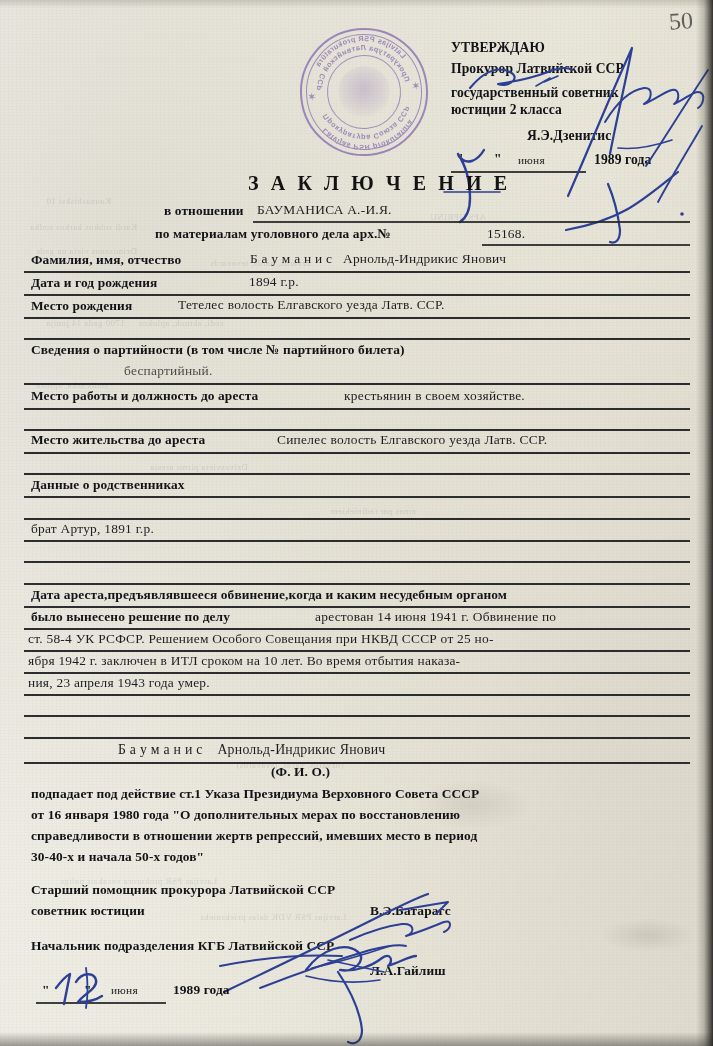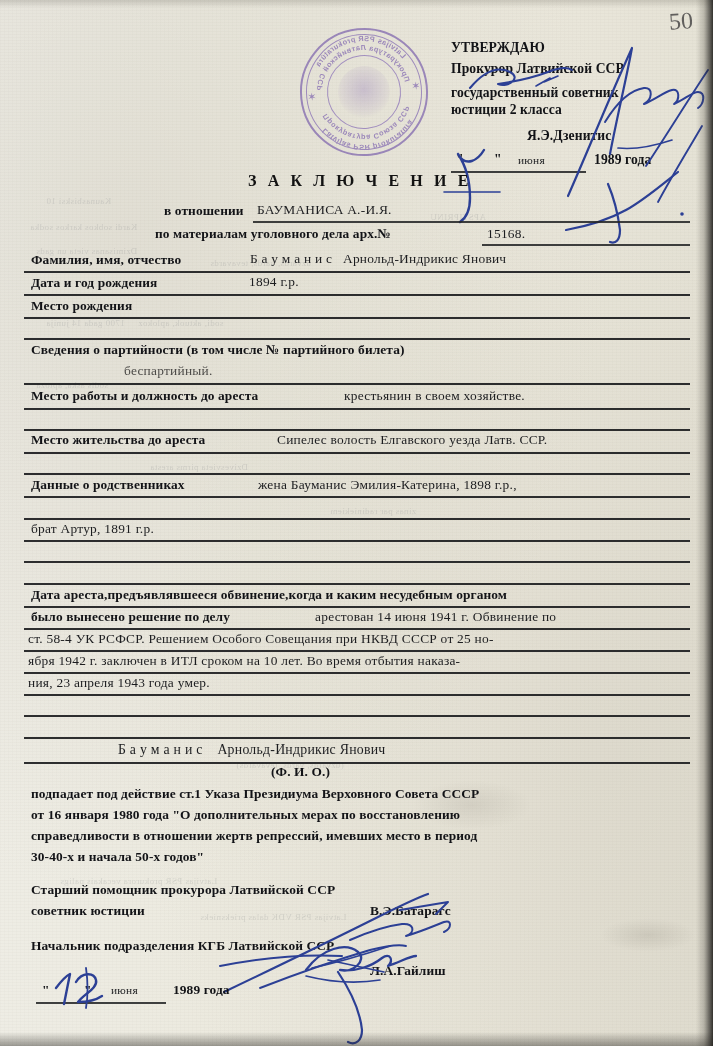--- a/index.html
+++ b/index.html
@@ -42,21 +42,21 @@
   .tw.faint{color:#3b3a38;opacity:.90;}
 
   
   .rule{position:absolute;height:2px;background:#1d1e20;opacity:.93;}
   .rule.thin{height:1.6px;background:#242527;opacity:.88;}
 
   
   #approval .tw{font-size:13.6px;}
 
   
-  .title{position:absolute;font-weight:bold;font-size:16px;letter-spacing:3.6px;
+  .title{position:absolute;font-weight:bold;font-size:20px;letter-spacing:3.6px;
          font-family:"Liberation Serif",serif;color:#111;text-align:right;}
 
   
   .stamp{
     position:absolute;left:300px;top:28px;width:128px;height:128px;
     border-radius:50%;
     opacity:.62;
     transform:rotate(-6deg);
     pointer-events:none;
   }
@@ -188,20 +188,21 @@
 
   <div class="tw b" style="left:31px;top:252px;">Фамилия, имя, отчество</div>
   <div class="tw" style="left:250px;top:251px;">Б а у м а н и с   Арнольд-Индрикис Янович</div>
   <div class="rule" style="left:24px;top:271px;width:666px;"></div>
 
   <div class="tw b" style="left:31px;top:275px;">Дата и год рождения</div>
   <div class="tw" style="left:249px;top:274px;">1894 г.р.</div>
   <div class="rule" style="left:24px;top:294px;width:666px;"></div>
 
   <div class="tw b" style="left:31px;top:298px;">Место рождения</div>
+  <div class="tw" style="left:178px;top:297px;">Тетелес волость Елгавского уезда Латв. ССР.</div>
   <div class="rule" style="left:24px;top:317px;width:666px;"></div>
 
   <div class="rule" style="left:24px;top:338px;width:666px;"></div>
 
   <div class="tw b" style="left:31px;top:342px;">Сведения о партийности (в том числе № партийного билета)</div>
   <div class="tw faint" style="left:124px;top:363px;">беспартийный.</div>
   <div class="rule" style="left:24px;top:383px;width:666px;"></div>
 
   <div class="tw b" style="left:31px;top:388px;">Место работы и должность до ареста</div>
   <div class="tw" style="left:344px;top:388px;">крестьянин в своем хозяйстве.</div>
@@ -209,21 +210,20 @@
 
   <div class="rule" style="left:24px;top:429px;width:666px;"></div>
 
   <div class="tw b" style="left:31px;top:432px;">Место жительства до ареста</div>
   <div class="tw" style="left:277px;top:432px;">Сипелес волость Елгавского уезда Латв. ССР.</div>
   <div class="rule" style="left:24px;top:452px;width:666px;"></div>
 
   <div class="rule" style="left:24px;top:473px;width:666px;"></div>
 
   <div class="tw b" style="left:31px;top:477px;">Данные о родственниках</div>
-  <div class="tw" style="left:258px;top:477px;">жена Бауманис Эмилия-Катерина, 1898 г.р.,</div>
   <div class="rule" style="left:24px;top:496px;width:666px;"></div>
 
   <div class="rule" style="left:24px;top:518px;width:666px;"></div>
 
   <div class="tw" style="left:31px;top:521px;">брат Артур, 1891 г.р.</div>
   <div class="rule" style="left:24px;top:540px;width:666px;"></div>
 
   <div class="rule" style="left:24px;top:561px;width:666px;"></div>
   <div class="rule" style="left:24px;top:583px;width:666px;"></div>
 

